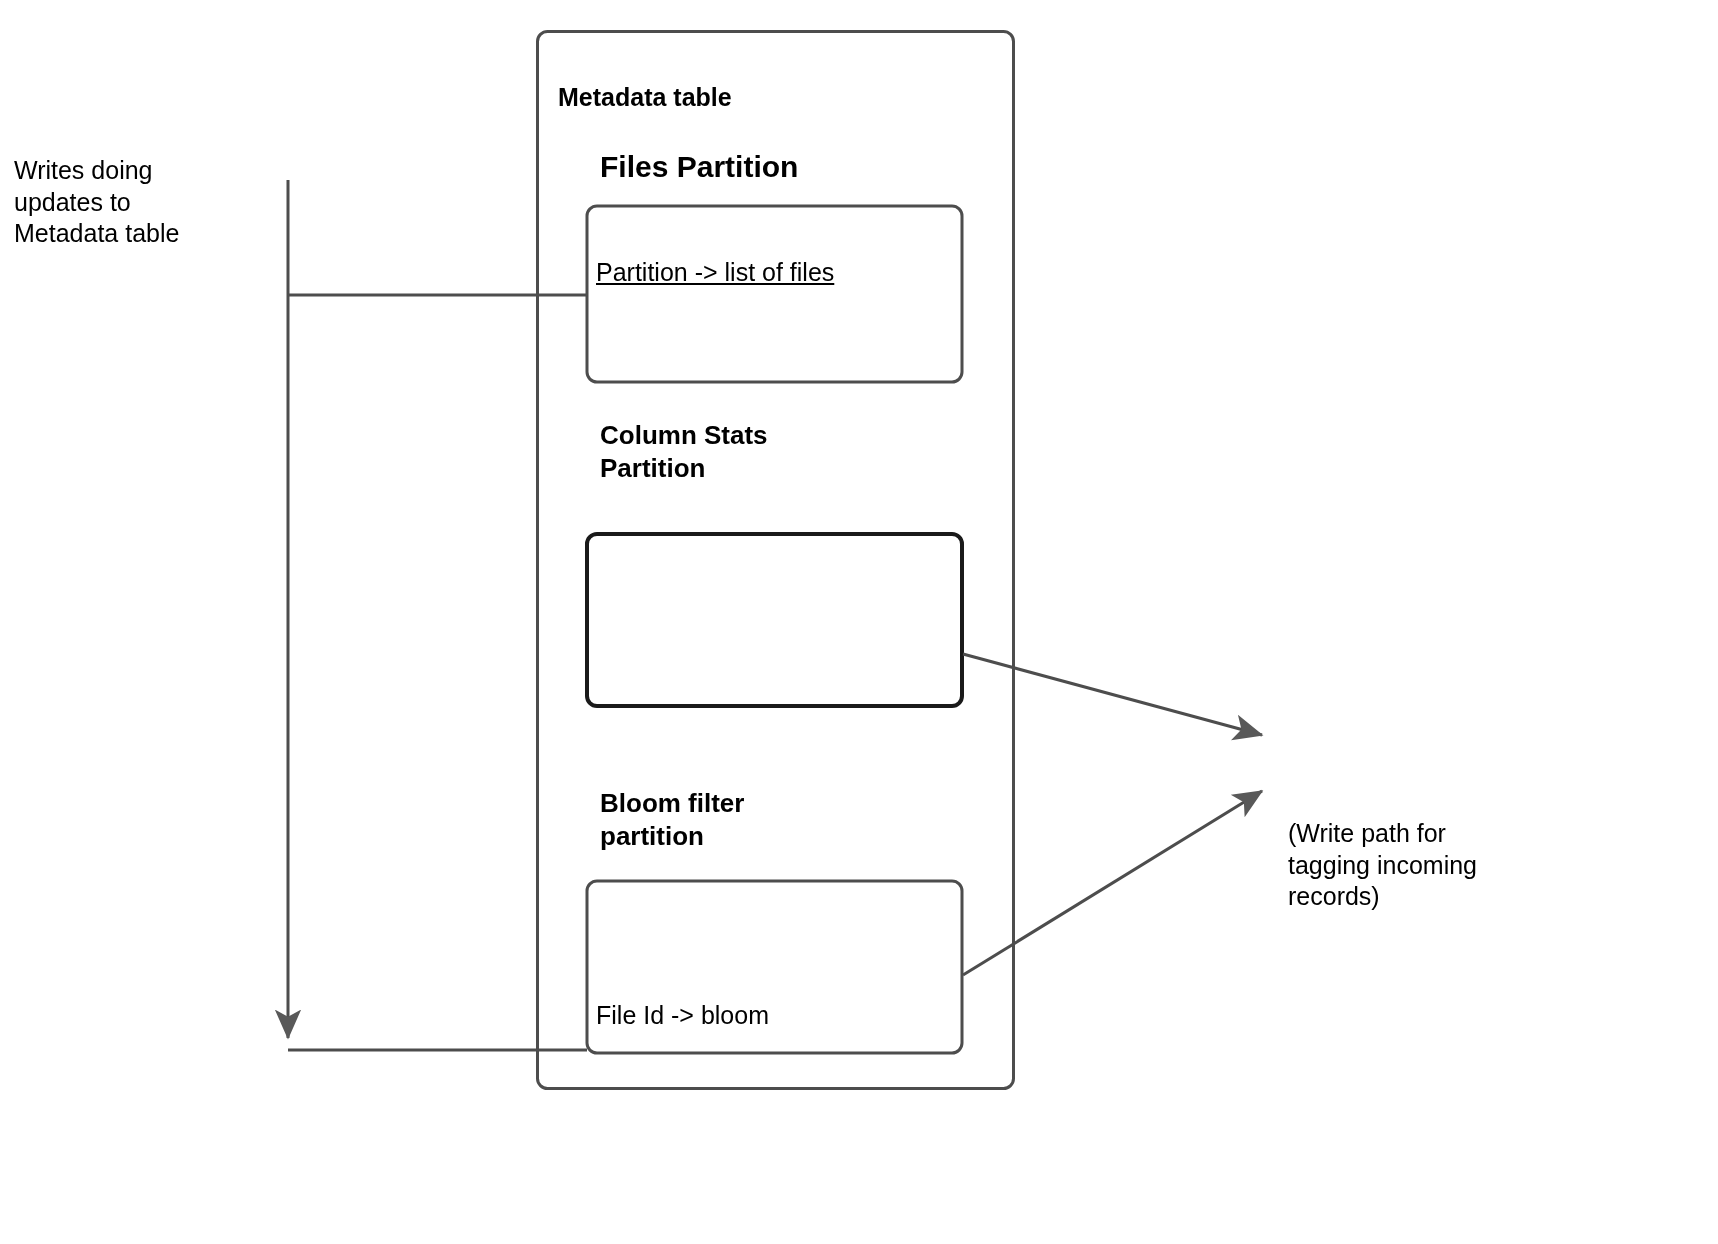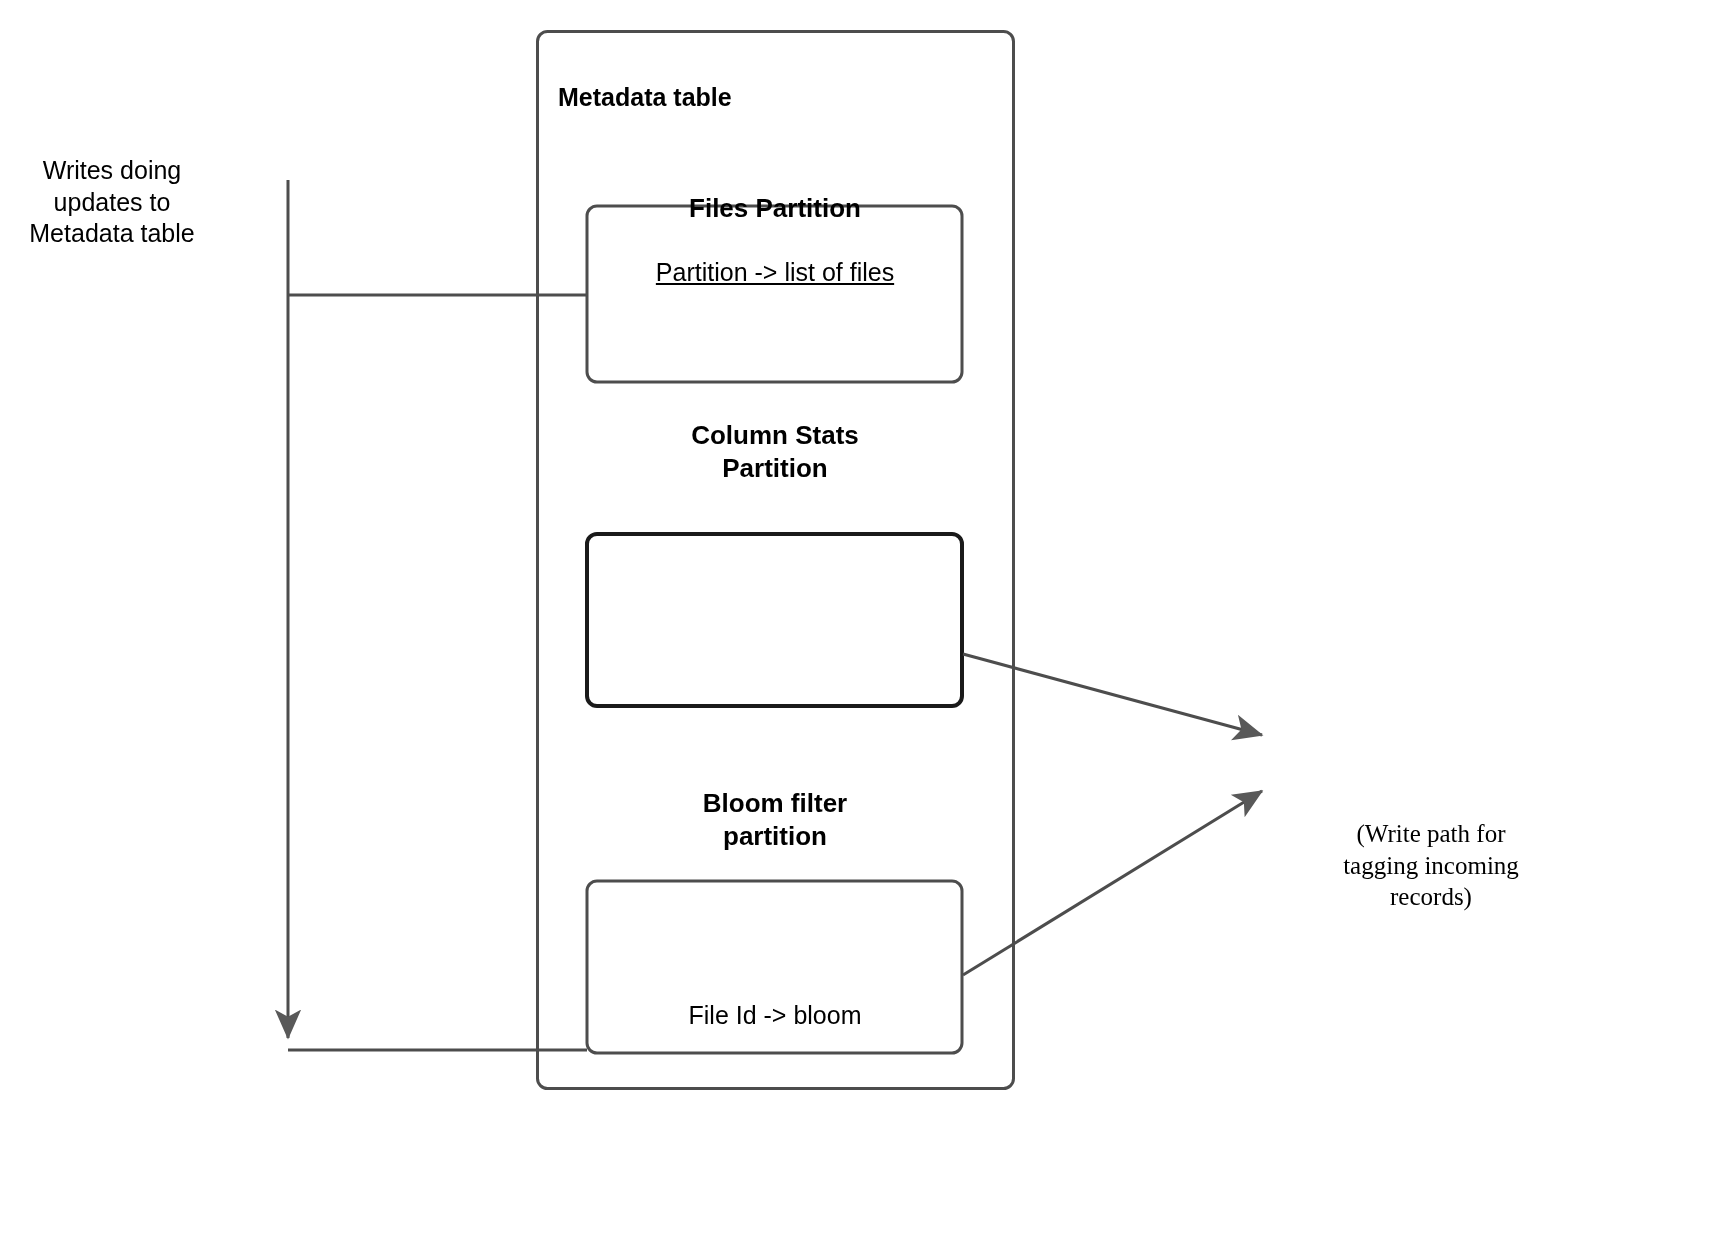--- a/index.html
+++ b/index.html
@@ -22,21 +22,20 @@
   .svg-layer {
     position: absolute;
     left: 0;
     top: 0;
     width: 1718px;
     height: 1244px;
     pointer-events: none;
   }
   .txt {
     position: absolute;
-    text-align: center;
     line-height: 1.26;
     white-space: pre-line;
     color: #000000;
   }
   .bold {
     font-weight: bold;
   }
   
   #writes-caption {
     left: 14px;
@@ -50,22 +49,21 @@
     top: 82px;
     width: 320px;
     font-size: 25px;
     text-align: left;
   }
   
   #files-partition-heading {
     left: 600px;
     top: 148px;
     width: 350px;
-    font-size: 26px;
-    margin-top: 44px;
+    font-size: 30px;
   }
   #column-stats-heading {
     left: 600px;
     top: 419px;
     width: 350px;
     font-size: 26px;
   }
   #bloom-filter-heading {
     left: 600px;
     top: 787px;
@@ -98,21 +96,20 @@
     left: 1285px;
     top: 742px;
     width: 290px;
     font-size: 26px;
   }
   #metadata-index-note {
     left: 1288px;
     top: 818px;
     width: 286px;
     font-size: 25px;
-    font-family: Liberation Serif, serif;
   }
 </style>
 </head>
 <body>
 
 <div id="canvas">
 
   <svg class="svg-layer" viewBox="0 0 1718 1244">
     <defs>
       <marker id="arrowhead-open" markerWidth="12" markerHeight="12" refX="9.5" refY="5" orient="auto" markerUnits="strokeWidth">

